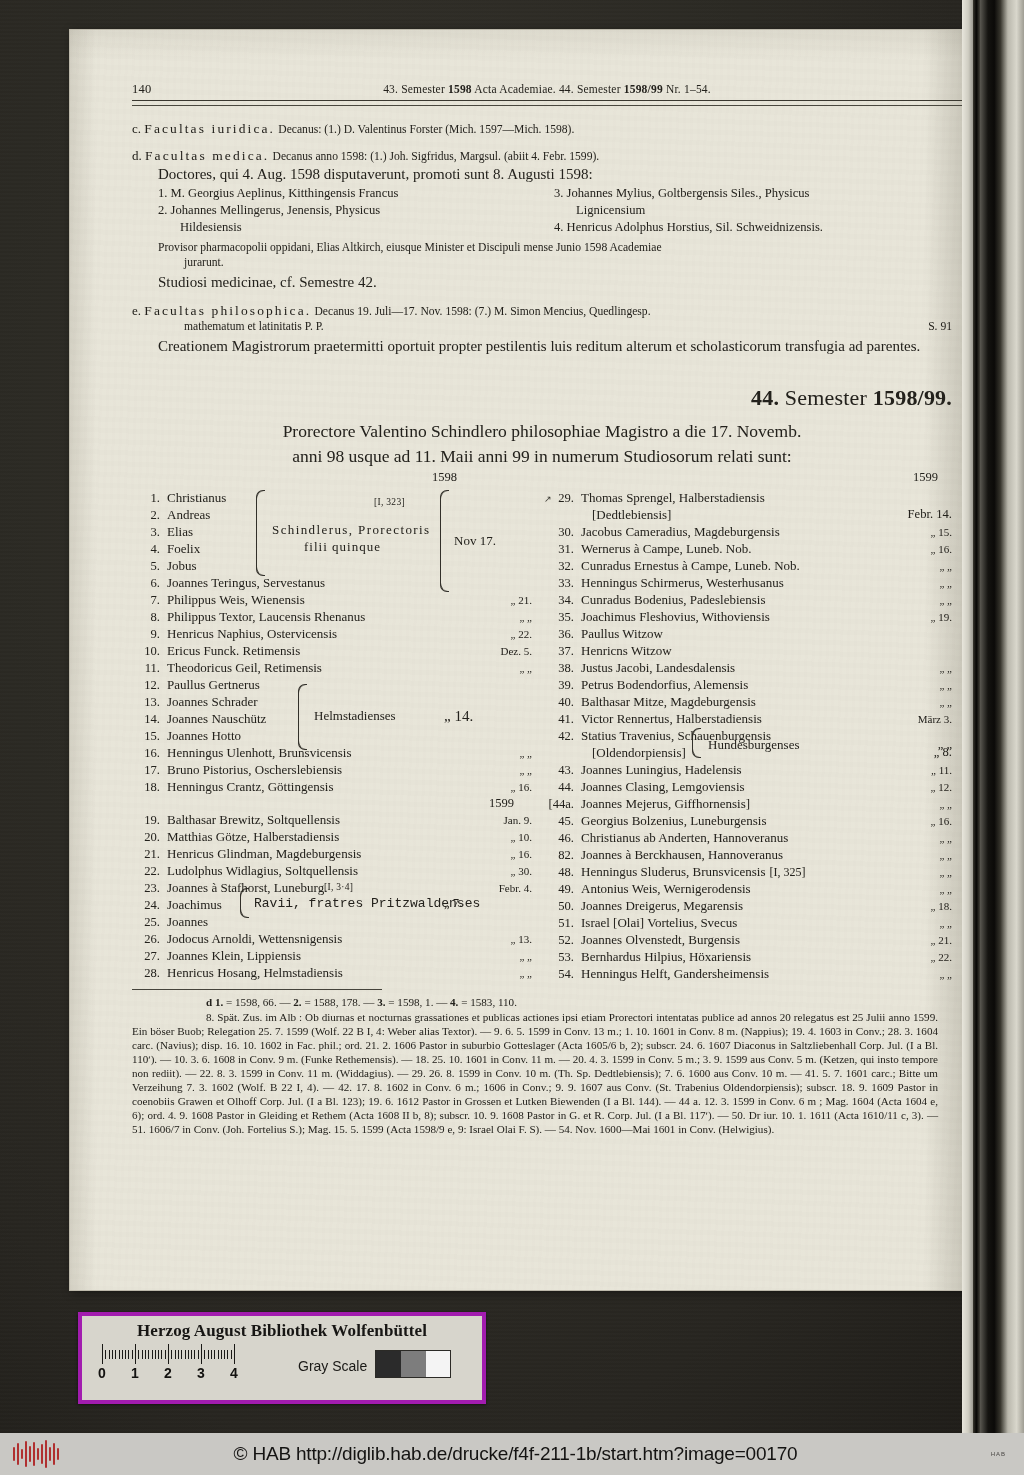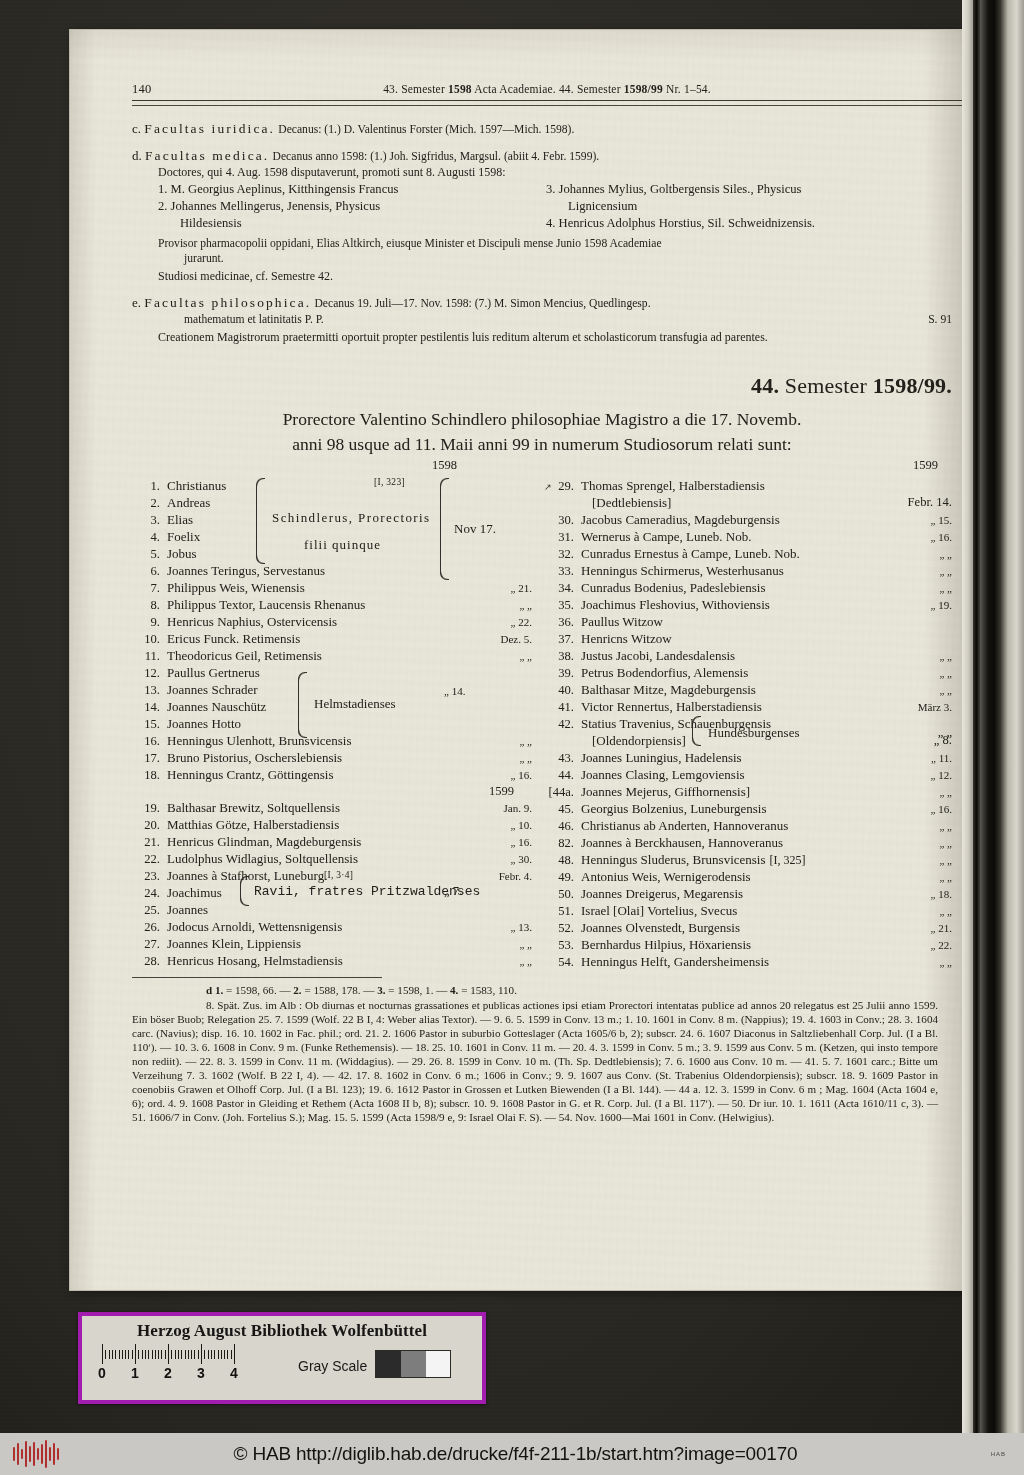--- a/index.html
+++ b/index.html
@@ -77,25 +77,25 @@
     background:transparent;
     width:862px;
   }
 
   
   .fac{margin-bottom:9px;font-size:13px;line-height:1.30;}
   .fac-head{ text-indent:-14px; padding-left:14px; }
   .letter{font-size:13px;}
   .spaced{letter-spacing:2.1px;font-size:13.5px;margin-top:28px;}
   .sm{font-size:11.6px;}
-  .smx{font-size:12px;}
+  .smx{font-size:15px;}
   .indent1{padding-left:26px;}
   .indent2{padding-left:52px;}
 
-  .doc-cols{display:flex;gap:0;margin-top:1px;}
+  .doc-cols{display:flex;gap:8px;margin-top:1px;}
   .doc-cols .c{font-size:12.6px;line-height:1.34;}
   .doc-cols .c1{width:388px;padding-left:26px;}
   .doc-cols .c2{flex:1;}
 
   .line-sp91{position:relative;}
   .sp91{position:absolute;right:0;}
 
   
   .sem-title{
     text-align:right;font-size:22px;margin:28px 0 9px 0;letter-spacing:.2px;
@@ -296,29 +296,29 @@
       <div class="yearrow">
         <span class="y1598">1598</span>
         <span class="y1599">1599</span>
       </div>
 
       <div class="cols">
 
         <div class="col colL brace-group">
 
           <div class="brace-tall" style="left:124px;top:2px;height:84px;"></div>
-          <div class="grp-ref" style="left:242px;top:0px;">[I, 323]</div>
+          <div class="grp-ref" style="left:242px;top:8px;">[I, 323]</div>
           <div class="grp-label" style="left:140px;top:33px;letter-spacing:1.4px;">Schindlerus, Prorectoris</div>
-          <div class="grp-label" style="left:172px;top:60px;letter-spacing:1.0px;">filii quinque</div>
+          <div class="grp-label" style="left:172px;top:50px;letter-spacing:1.0px;">filii quinque</div>
           <div class="brace-tall" style="left:308px;top:2px;height:100px;"></div>
           <div class="grp-date" style="left:322px;top:44px;">Nov 17.</div>
 
           <div class="brace-tall" style="left:166px;top:196px;height:64px;"></div>
           <div class="grp-label" style="left:182px;top:219px;">Helmstadienses</div>
-          <div class="grp-date" style="left:312px;top:208px;font-size:11px;">„  14.</div>
+          <div class="grp-date" style="left:312px;top:219px;font-size:15px;">„  14.</div>
 
           <div class="brace-tall" style="left:108px;top:400px;height:28px;"></div>
           <div class="grp-ref" style="left:192px;top:393px;">[I, 3·4]</div>
           <div class="grp-label" style="left:122px;top:407px;font-family:Liberation Mono, monospace;">Ravii, fratres Pritzwaldenses</div>
           <div class="grp-date" style="left:312px;top:407px;font-size:12.6px;">„    7.</div>
 
           <div id="left-rows">
               <div class="row">
                 <span class="num">1.</span>
                 <span class="nm">Christianus</span>

